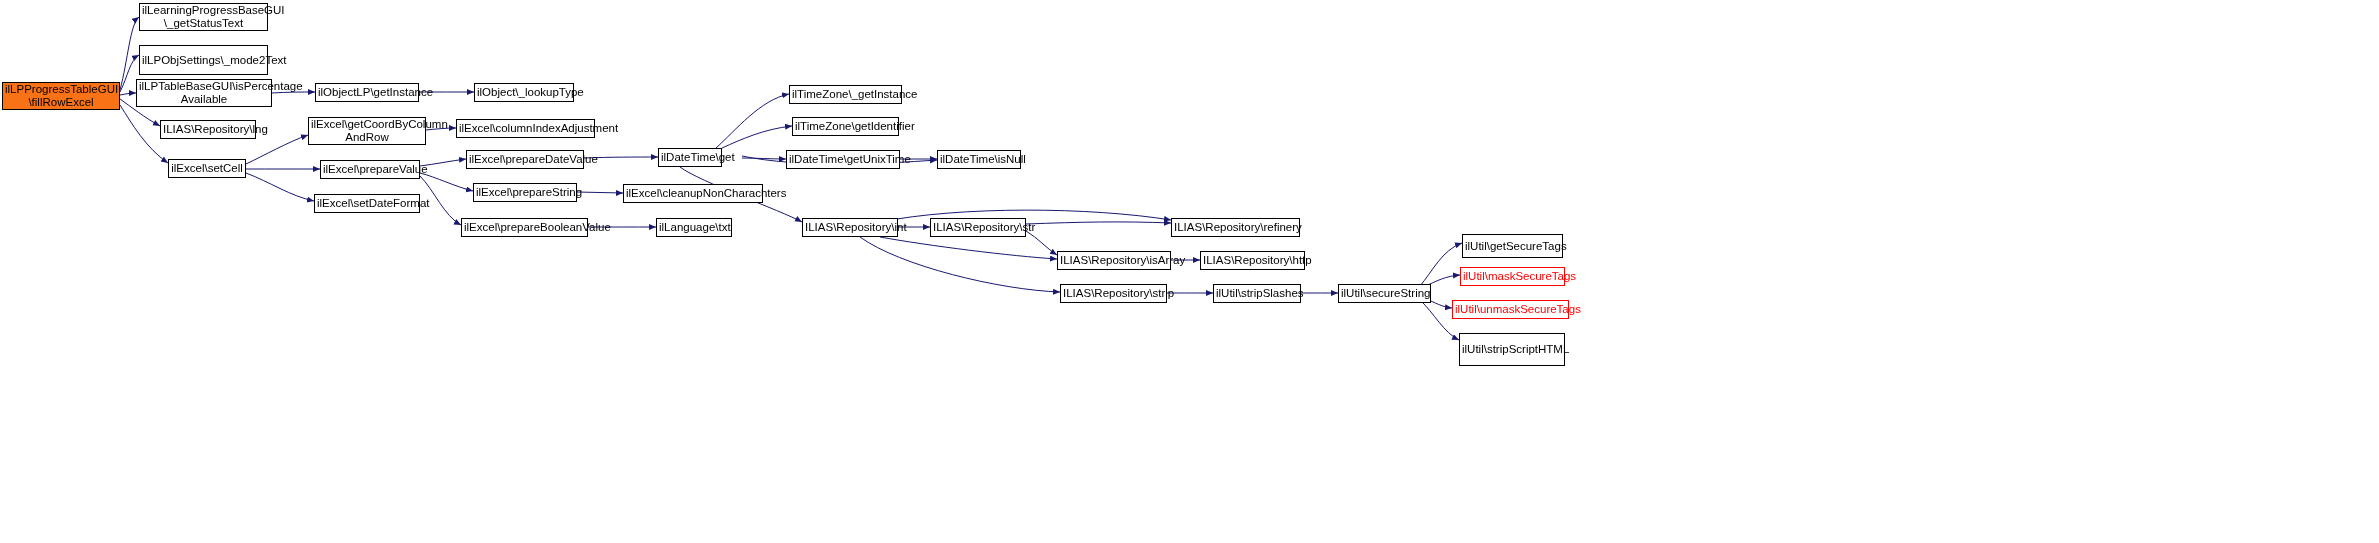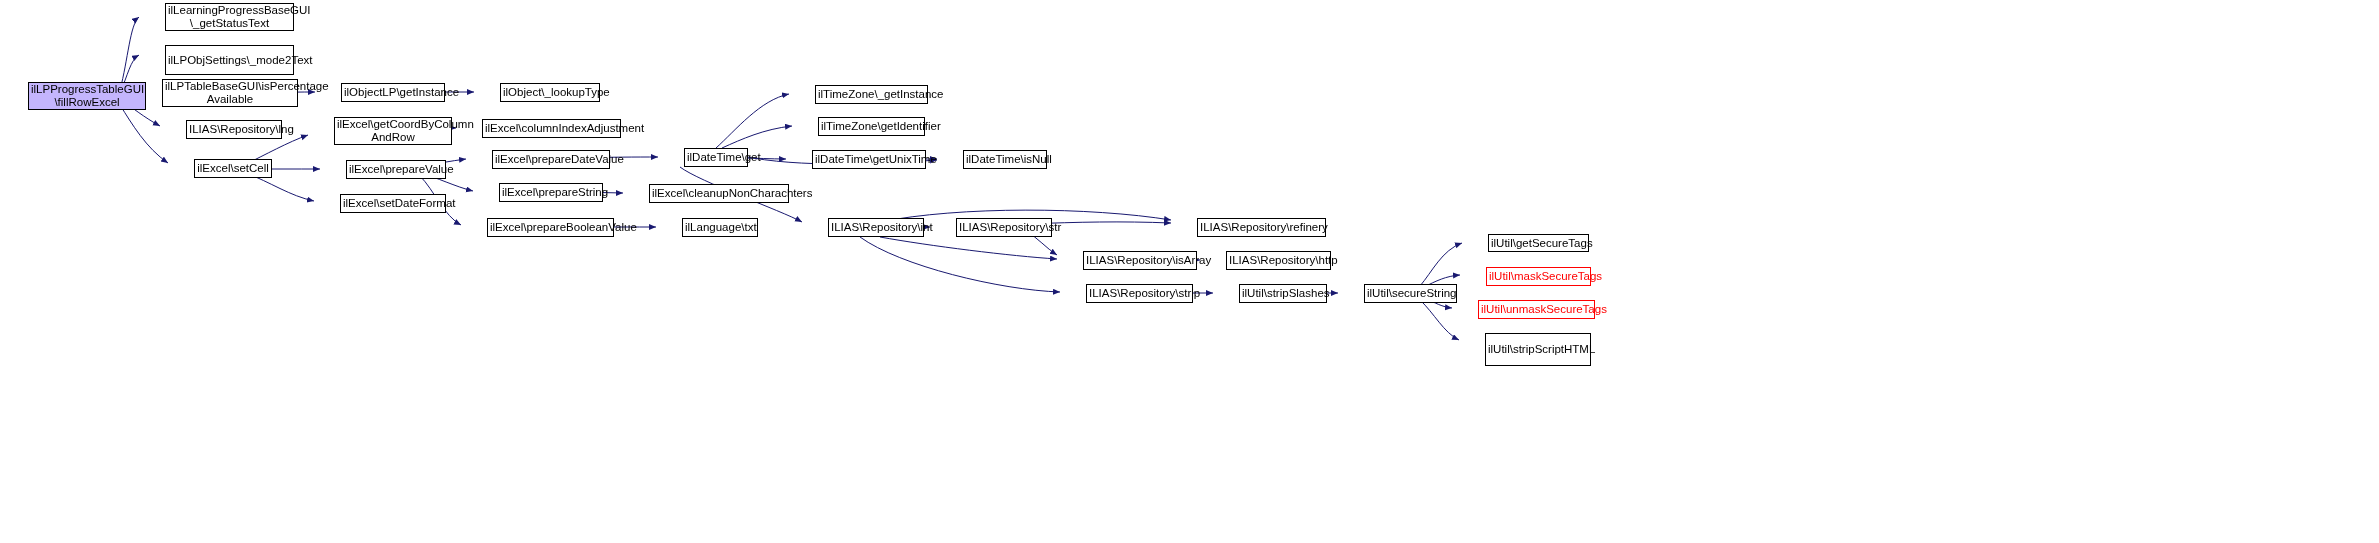--- a/index.html
+++ b/index.html
@@ -22,24 +22,23 @@
     background: #ffffff;
     color: #000000;
     font-size: 11.5px;
     line-height: 13px;
     display: flex;
     align-items: center;
     justify-content: flex-end;
     text-align: center;
     white-space: pre-line;
     padding: 0 2px;
-    margin-left: 26px;
   }
   .node.root {
-    background: #c4b5fd;
+    background: #f97316;
   }
   .node.red {
     border-color: #ff0000;
   }
   .node.red .lbl {
     color: #ff0000;
   }
   .lbl {
     display: block;
     width: 100%;
@@ -129,17 +128,17 @@
     <div class="node" style="left: 786px; top: 150px; width: 114px; height: 19px;"><span class="lbl">ilDateTime\getUnixTime</span></div>
     <div class="node" style="left: 937px; top: 150px; width: 84px; height: 19px;"><span class="lbl">ilDateTime\isNull</span></div>
     <div class="node" style="left: 802px; top: 218px; width: 96px; height: 19px;"><span class="lbl">ILIAS\Repository\int</span></div>
     <div class="node" style="left: 930px; top: 218px; width: 96px; height: 19px;"><span class="lbl">ILIAS\Repository\str</span></div>
     <div class="node" style="left: 1057px; top: 251px; width: 114px; height: 19px;"><span class="lbl">ILIAS\Repository\isArray</span></div>
     <div class="node" style="left: 1060px; top: 284px; width: 107px; height: 19px;"><span class="lbl">ILIAS\Repository\strip</span></div>
     <div class="node" style="left: 1171px; top: 218px; width: 129px; height: 19px;"><span class="lbl">ILIAS\Repository\refinery</span></div>
     <div class="node" style="left: 1200px; top: 251px; width: 105px; height: 19px;"><span class="lbl">ILIAS\Repository\http</span></div>
     <div class="node" style="left: 1213px; top: 284px; width: 88px; height: 19px;"><span class="lbl">ilUtil\stripSlashes</span></div>
     <div class="node" style="left: 1338px; top: 284px; width: 93px; height: 19px;"><span class="lbl">ilUtil\secureString</span></div>
-    <div class="node" style="left: 1462px; top: 234px; width: 101px; height: 18px;"><span class="lbl">ilUtil\getSecureTags</span></div>
+    <div class="node" style="left: 1462px; top: 234px; width: 101px; height: 24px;"><span class="lbl">ilUtil\getSecureTags</span></div>
     <div class="node red" style="left: 1460px; top: 267px; width: 105px; height: 19px;"><span class="lbl">ilUtil\maskSecureTags</span></div>
     <div class="node red" style="left: 1452px; top: 300px; width: 117px; height: 19px;"><span class="lbl">ilUtil\unmaskSecureTags</span></div>
     <div class="node" style="left: 1459px; top: 333px; width: 106px; height: 33px;"><span class="lbl">ilUtil\stripScriptHTML</span></div>
   </div>
 
 </body></html>

